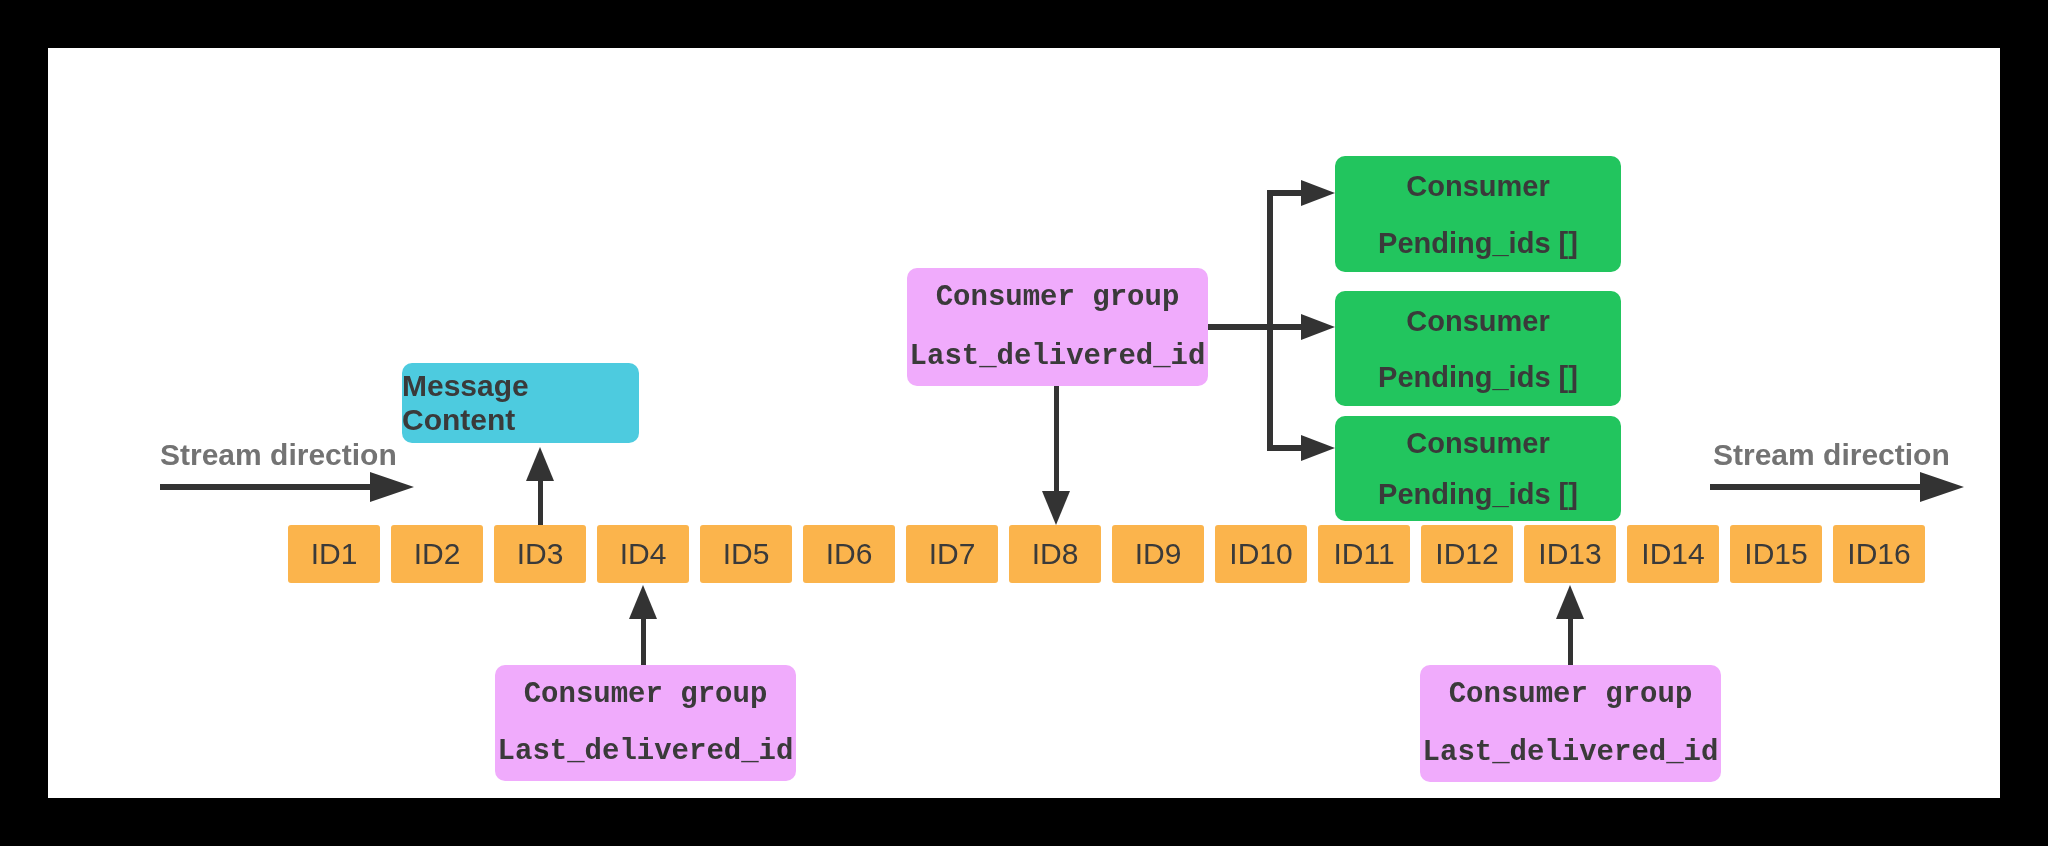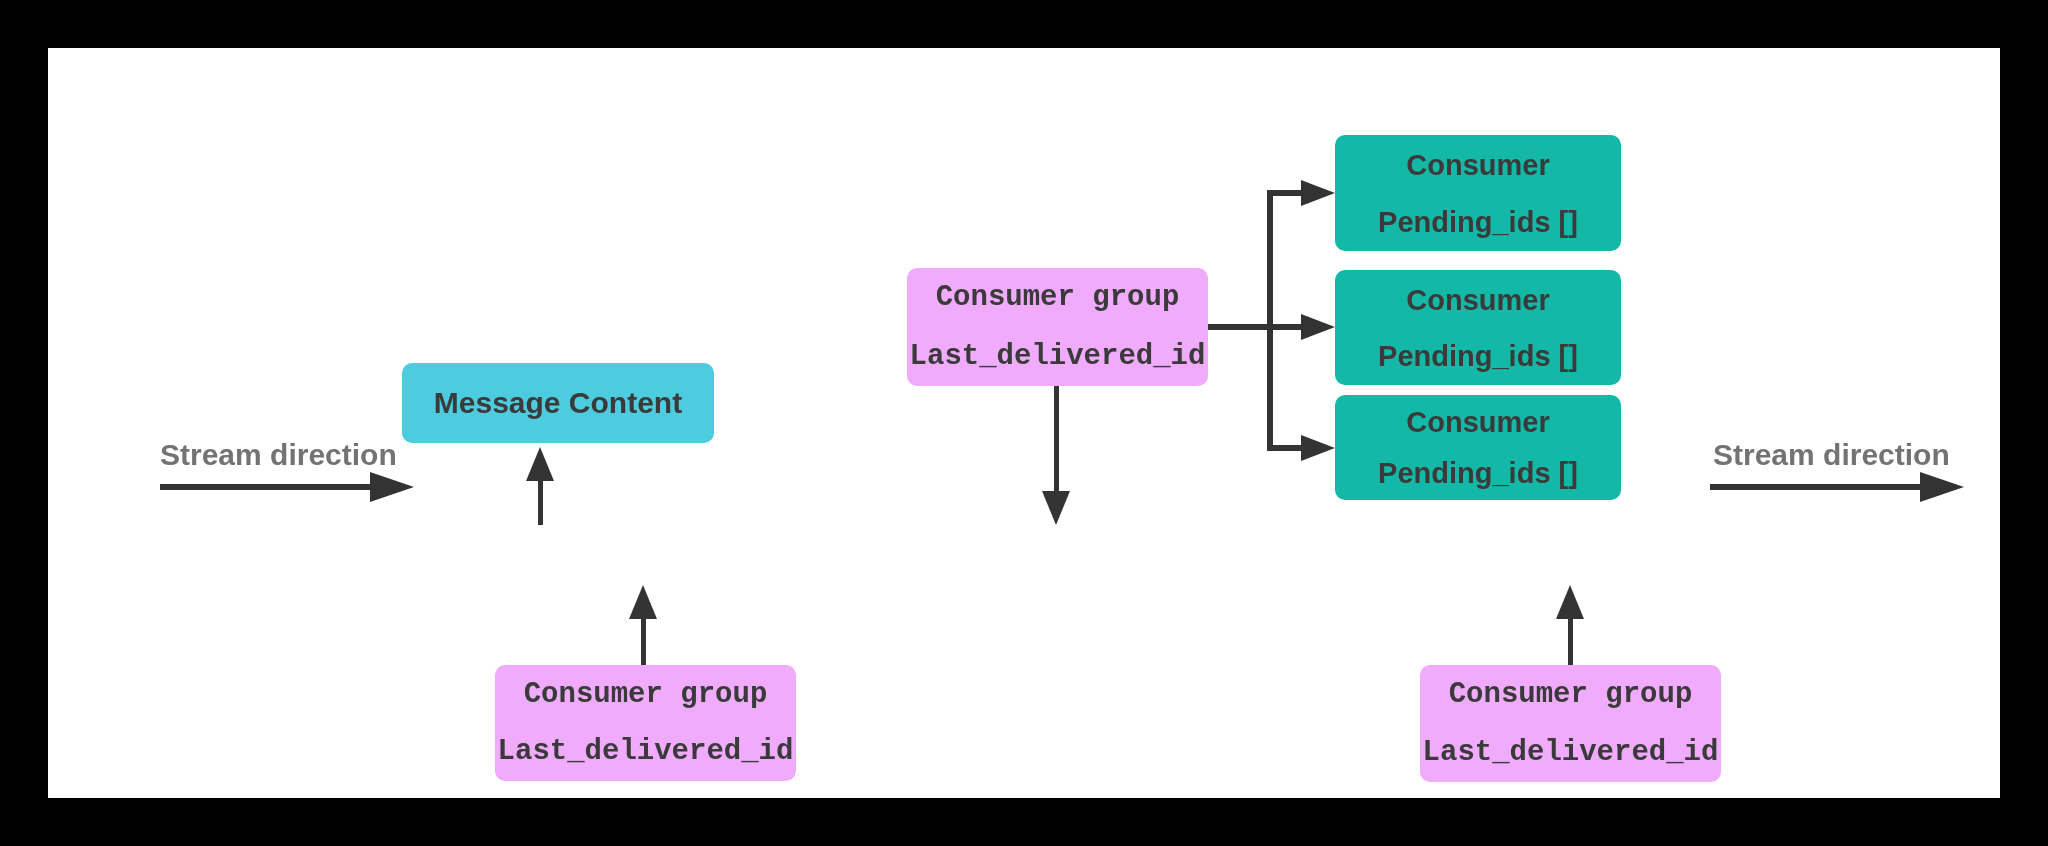--- a/index.html
+++ b/index.html
@@ -42,21 +42,21 @@
     justify-content: space-between;
     align-items: center;
     padding: 13px 8px 12px 8px;
     font-weight: 700;
     font-size: 29px;
     line-height: 34px;
     text-align: center;
   }
   .cyan   { background: #4DCBDF; }
   .green  { background: #f0abfc; font-family: Liberation Mono, monospace; }
-  .purple { background: #14b8a6; }
+  .purple { background: #22c55e; margin-top: 21px; }
   .id-row {
     position: absolute;
     left: 240px; top: 477px;
     display: flex;
     gap: 11px;
   }
   .id-box {
     width: 92px; height: 58px;
     background: #FBB44C;
     border-radius: 3px;
@@ -107,21 +107,21 @@
   <div id="panel">
 
     <div class="stream-label" style="left:112px; top:390px;">Stream direction</div>
     <div class="hline" style="left:112px; top:436px; width:212px;"></div>
     <div class="tri tri-right-big" style="left:322px; top:424px;"></div>
 
     <div class="stream-label" style="left:1665px; top:390px;">Stream direction</div>
     <div class="hline" style="left:1662px; top:436px; width:212px;"></div>
     <div class="tri tri-right-big" style="left:1872px; top:424px;"></div>
 
-    <div class="box round cyan one-line" style="left:354px; top:315px; width:312px; height:80px;">
+    <div class="box round cyan one-line" style="left:354px; top:315px; width:237px; height:80px;">
       <span>Message Content</span>
     </div>
     <div class="tri tri-up" style="left:478px; top:399px;"></div>
     <div class="shaft-v" style="left:490px; top:428px; height:49px;"></div>
 
     <div class="box round green two-line" style="left:859px; top:220px; width:301px; height:118px;">
       <span>Consumer group</span>
       <span>Last_delivered_id</span>
     </div>
 
@@ -146,20 +146,38 @@
     </div>
     <div class="box round purple two-line" style="left:1287px; top:222px; width:286px; height:115px;">
       <span>Consumer</span>
       <span>Pending_ids []</span>
     </div>
     <div class="box round purple two-line" style="left:1287px; top:347px; width:286px; height:105px; padding-top:10px; padding-bottom:10px;">
       <span>Consumer</span>
       <span>Pending_ids []</span>
     </div>
 
+    <div class="id-row">
+      <div class="id-box">ID1</div>
+      <div class="id-box">ID2</div>
+      <div class="id-box">ID3</div>
+      <div class="id-box">ID4</div>
+      <div class="id-box">ID5</div>
+      <div class="id-box">ID6</div>
+      <div class="id-box">ID7</div>
+      <div class="id-box">ID8</div>
+      <div class="id-box">ID9</div>
+      <div class="id-box">ID10</div>
+      <div class="id-box">ID11</div>
+      <div class="id-box">ID12</div>
+      <div class="id-box">ID13</div>
+      <div class="id-box">ID14</div>
+      <div class="id-box">ID15</div>
+      <div class="id-box">ID16</div>
+    </div>
 
     <div class="tri tri-up" style="left:581px; top:537px;"></div>
     <div class="shaft-v" style="left:593px; top:568px; height:49px;"></div>
     <div class="box round green two-line" style="left:447px; top:617px; width:301px; height:116px;">
       <span>Consumer group</span>
       <span>Last_delivered_id</span>
     </div>
 
     <div class="tri tri-up" style="left:1508px; top:537px;"></div>
     <div class="shaft-v" style="left:1520px; top:568px; height:49px;"></div>

